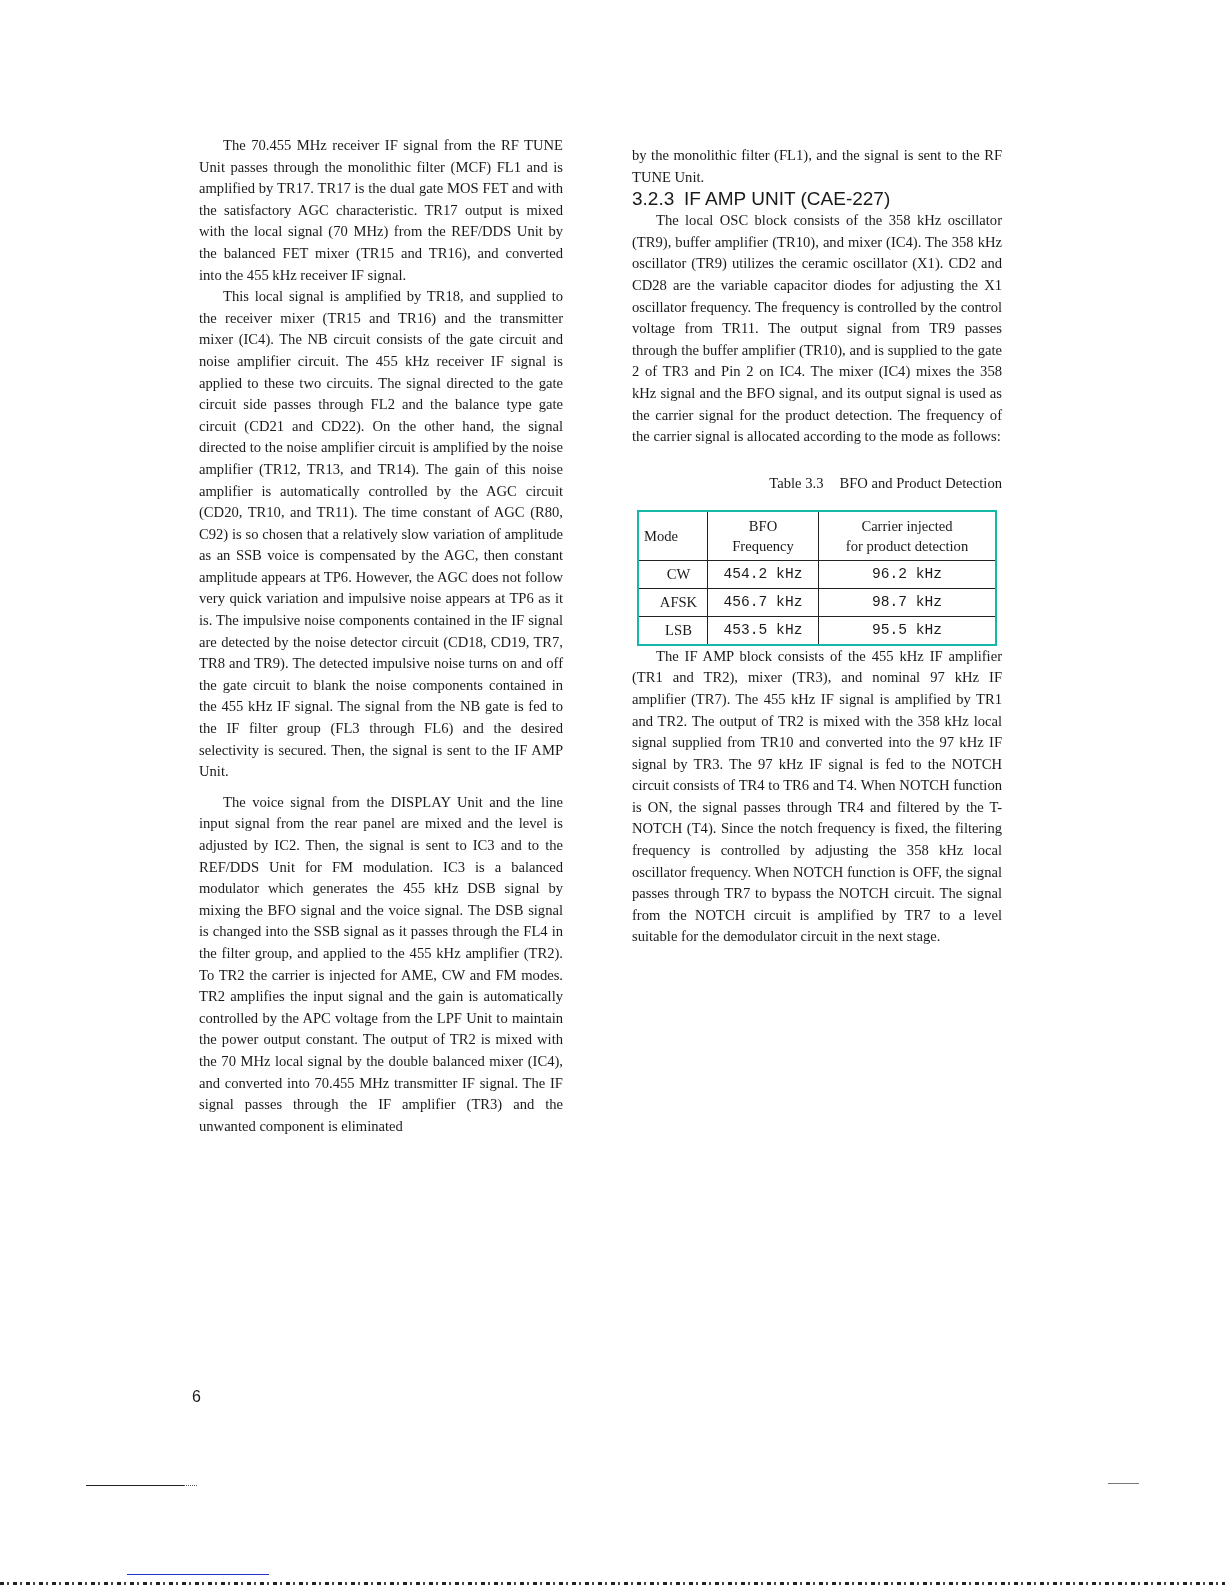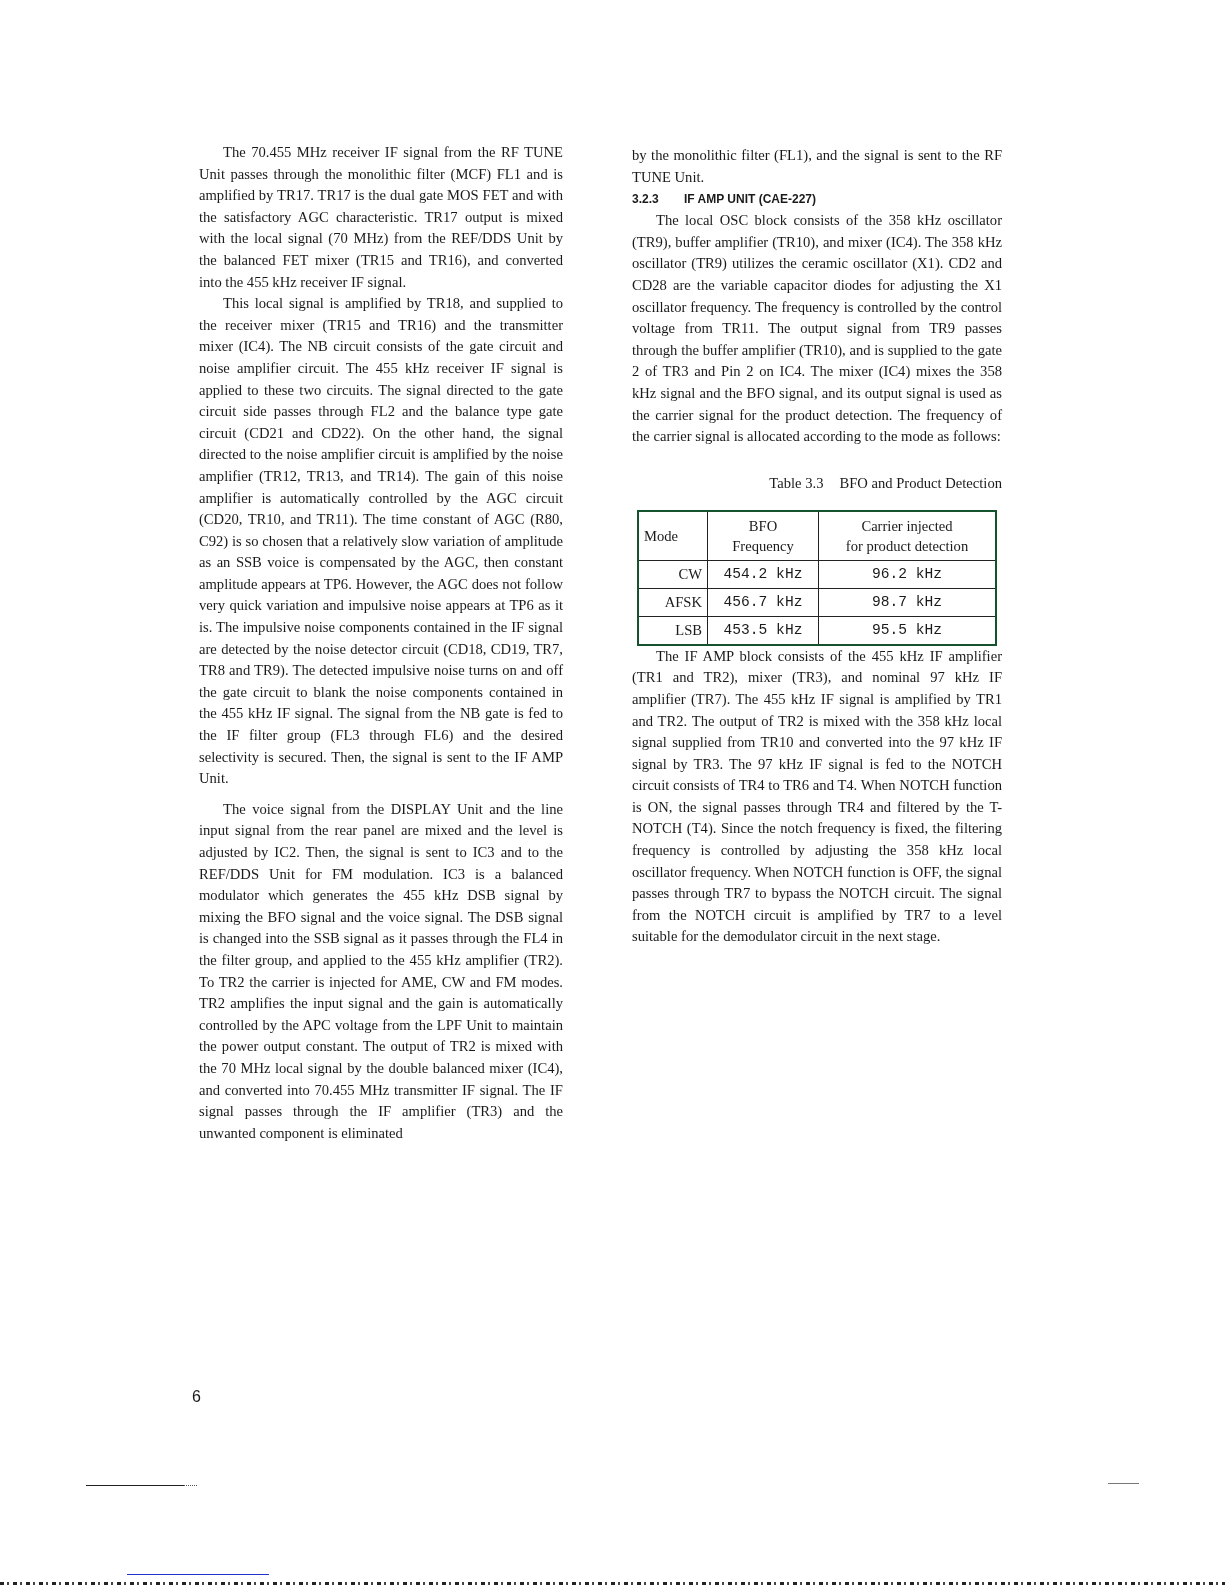--- a/index.html
+++ b/index.html
@@ -9,28 +9,28 @@
     color: #1a1a1a;
   }
   .col {
     position: absolute;
     font-size: 14.6px;
     line-height: 21.6px;
     text-align: justify;
   }
   .col p { margin: 0; text-indent: 24px; }
   .col p.noindent { text-indent: 0; }
-  #left-col { left: 199px; top: 142px; width: 364px; }
+  #left-col { left: 199px; top: 135px; width: 364px; }
   #right-col { left: 632px; top: 145px; width: 370px; }
   .para-gap { height: 9px; }
   .section-heading {
     margin: 50px 0 0 0;
     font-family: "Liberation Sans", "DejaVu Sans", sans-serif;
-    font-weight: bold;
-    font-size: 12px;
+    font-weight: normal;
+    font-size: 19px;
     line-height: 22px;
     text-indent: 0 !important;
   }
   .section-heading .num { display: inline-block; width: 52px; }
   .table-caption {
     text-align: right;
     margin: 24px 0 0 0;
     line-height: 22px;
   }
   .table-caption .cap-label { margin-right: 16px; }
@@ -40,25 +40,25 @@
     width: 360px;
     font-size: 14.6px;
   }
   table.freq td, table.freq th {
     border: 1px solid #222;
     font-weight: normal;
     padding: 0 5px;
     height: 27px;
     line-height: 20px;
   }
-  table.freq { border: 2px solid #14532d; }
+  table.freq { border: 2px solid #14b8a6; }
   table.freq th { height: 48px; text-align: center; }
   table.freq th.mode-h { text-align: left; width: 58px; }
   table.freq th.bfo-h { width: 100px; }
-  table.freq td.mode { text-align: right; padding-left: 16px; }
+  table.freq td.mode { text-align: center; padding-left: 16px; }
   table.freq td.bfo, table.freq td.carrier { text-align: center; font-family: Liberation Mono, monospace; }
   .after-table { margin-top: 30px; }
   #page-number {
     position: absolute; left: 192px; top: 1388px;
     font-family: "Liberation Sans", "DejaVu Sans", sans-serif;
     font-size: 16px;
   }
   .footer-rule-left {
     position: absolute; left: 86px; top: 1485px; width: 98px; height: 1px; background: #222;
   }

